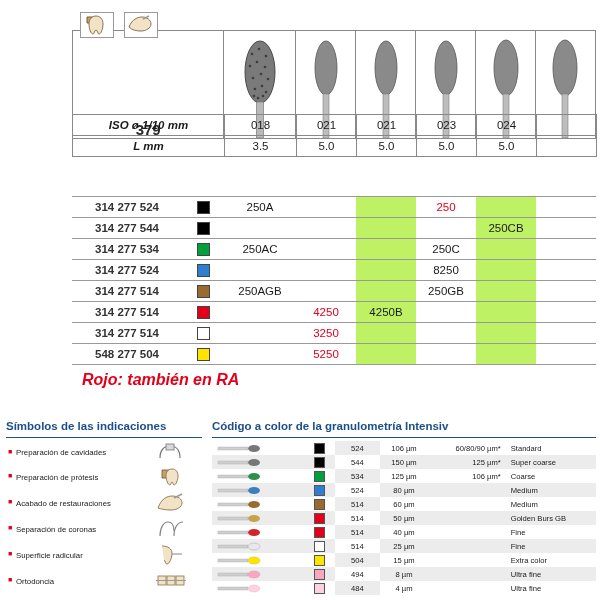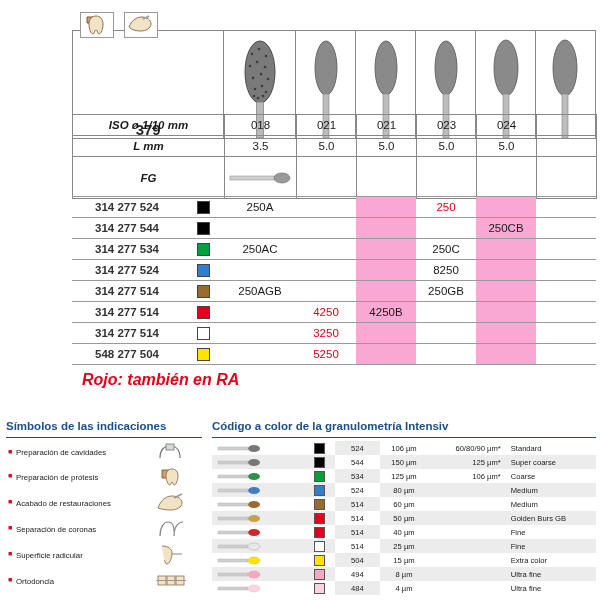--- a/index.html
+++ b/index.html
@@ -30,21 +30,21 @@
     text-align: center; vertical-align: middle; padding: 0;
   }
   .lbl { text-align: left; padding-left: 10px; font-style: italic; font-weight: bold; font-size: 11.5px; }
 
   
   .codes-wrap { position: absolute; left: 72px; top: 196px; width: 524px; }
   .codes-wrap table { border-collapse: collapse; table-layout: fixed; }
   .codes-wrap td { height: 21px; font-size: 11.5px; vertical-align: middle; padding: 0; text-align: center;}
   .cl { text-align: left; padding-left: 10px; font-weight: bold; color:#333; font-size: 11.5px;}
   .rowline { border-top: 1px solid #999; }
-  .shade { background: #f9a8d4; }
+  .shade { background: #bef264; }
   .red { color: #e2001a; }
   .swatch { display: inline-block; width: 13px; height: 13px; border: 1px solid #444; vertical-align: middle; }
 
   .note { position: absolute; left: 82px; top: 371px; font-size: 16px; font-weight: bold; color: #e2001a; font-style: italic; }
 
   
   .sec-title { font-size: 11.5px; font-weight: bold; color: #1b4f8a; }
 
   .left-bot { position: absolute; left: 6px; top: 416px; width: 196px; }
   .left-bot .hdr { border-bottom: 1px solid #1b4f8a; padding-bottom: 3px; }
@@ -186,34 +186,20 @@
       </tr>
       <tr class="data-row">
         <td class="lbl">L mm</td>
         <td>3.5</td>
         <td>5.0</td>
         <td>5.0</td>
         <td>5.0</td>
         <td>5.0</td>
         <td></td>
       </tr>
-      <tr class="data-row" style="height:42px">
-        <td class="lbl" style="height:42px">FG</td>
-        <td style="height:42px">
-          <svg class="cellsvg" width="66" height="22" viewBox="0 0 66 22">
-            <rect x="2" y="9" width="46" height="4" fill="#cfcfcf" stroke="#9a9a9a" stroke-width="0.6"></rect>
-            <ellipse cx="54" cy="11" rx="8" ry="5" fill="#9a9a9a" stroke="#6a6a6a" stroke-width="0.6"></ellipse>
-          </svg>
-        </td>
-        <td style="height:42px"></td>
-        <td style="height:42px"></td>
-        <td style="height:42px"></td>
-        <td style="height:42px"></td>
-        <td style="height:42px"></td>
-      </tr>
     </tbody>
       </table>
   </div>
 
   <div class="codes-wrap">
     <table>
       <colgroup>
         <col style="width:110px">
           <col style="width:42px">
           <col style="width:72px">

